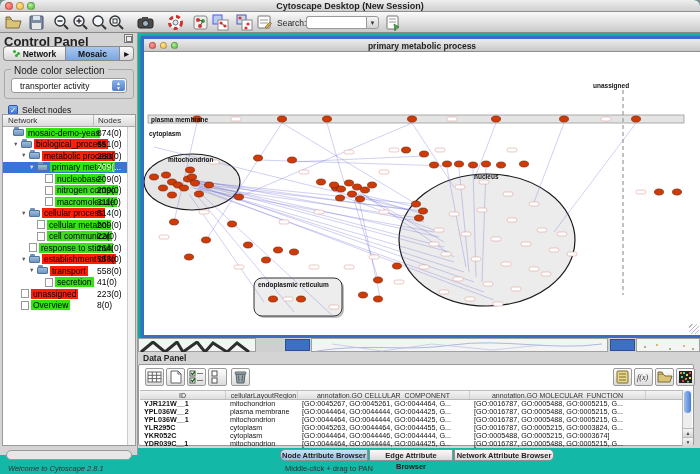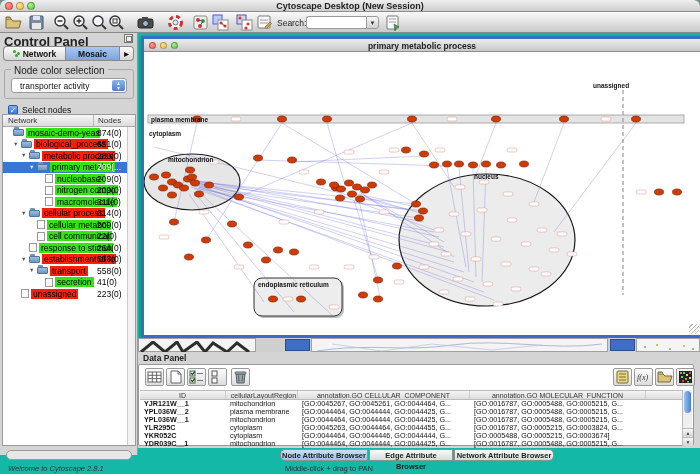--- a/index.html
+++ b/index.html
@@ -358,20 +358,27 @@
             <span class="leaf"></span>
             <span class="tlab green">secretion</span>
             <span class="tnodes">41(0)</span>
           </div>
           <div class="trow">
             <span class="ind" style="width: 10px;"></span>
             <span class="tri"></span>
             <span class="leaf"></span>
             <span class="tlab red">unassigned</span>
             <span class="tnodes">223(0)</span>
+          </div>
+          <div class="trow">
+            <span class="ind" style="width: 10px;"></span>
+            <span class="tri"></span>
+            <span class="leaf"></span>
+            <span class="tlab green">Overview</span>
+            <span class="tnodes">8(0)</span>
           </div>
         </div>
       <div id="tree-scroll-rail"></div>
     </div>
     <div id="cp-bottom-box"></div>
   </div>
 
   <div id="net-frame">
     <div id="net-titlebar">
       <span class="tl" id="nt-close"></span>

